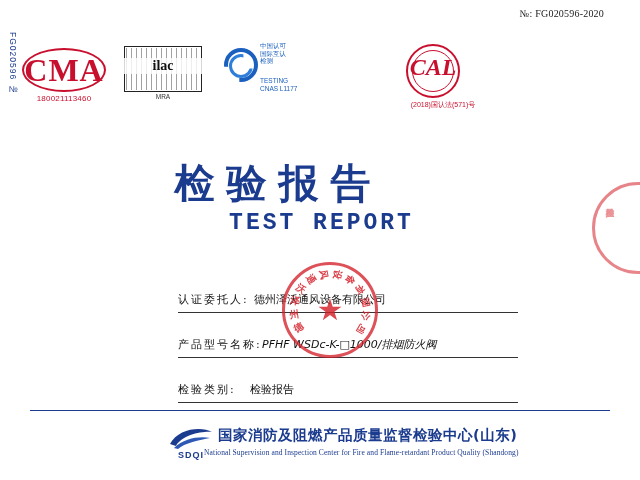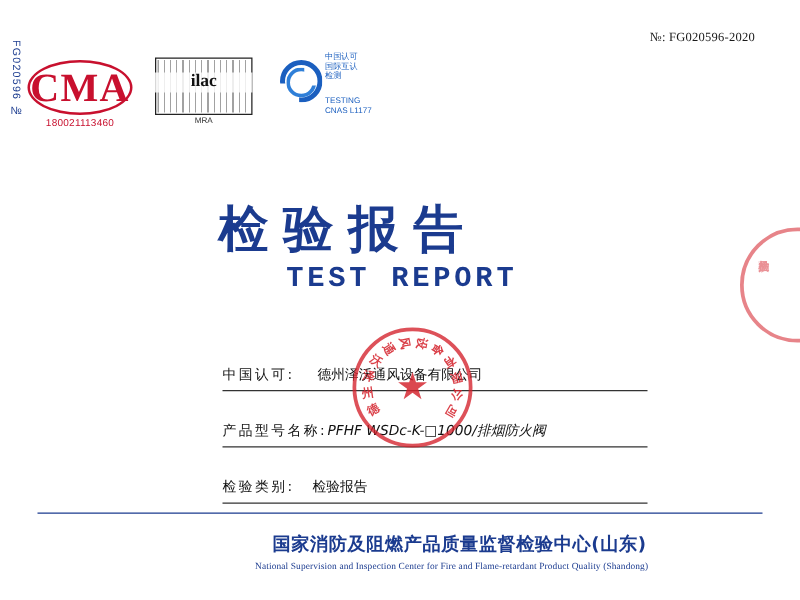--- a/index.html
+++ b/index.html
@@ -19,21 +19,21 @@
     left: 0; top: 0;
     width: 640px;
     height: 480px;
     background: #ffffff;
   }
 
   
   .report-no {
     position: absolute;
     right: 36px;
-    top: 25px;
+    top: 8px;
     font-size: 10px;
     color: #1a1a1a;
     letter-spacing: 0.2px;
     font-family: "Liberation Serif", serif;
     text-align: right;
   }
 
   
   .vert-code {
     position: absolute;
@@ -476,33 +476,39 @@
         <div class="ring"></div>
         <div class="arc2"></div>
       </div>
       <div class="zh" style="white-space:pre-line">中国认可
 国际互认
 检测</div>
       <div class="en" style="white-space:pre-line">TESTING
 CNAS L1177</div>
     </div>
 
+    <div class="cal">
+      <div class="circle"></div>
+      <div class="inner"></div>
+      <div class="glyph">CAL</div>
+      <div class="note">(2018)国认法(571)号</div>
+    </div>
 
   </div>
 
   <div class="title-cn">检验报告</div>
   <div class="title-en">TEST REPORT</div>
 
   <div class="seal-edge">
     <div class="t">产品质量检验</div>
   </div>
 
   <div class="fields">
     <div class="field-row row1">
-      <span class="field-label">中国认可:</span>
+      <span class="field-label">认证委托人:</span>
       <span class="field-value">德州泽沃通风设备有限公司</span>
     </div>
     <div class="field-row row2">
       <span class="field-label">产品型号名称:</span>
       <span class="field-value">PFHF WSDc-K-□1000/排烟防火阀</span>
     </div>
     <div class="field-row row3">
       <span class="field-label">检验类别:</span>
       <span class="field-value">检验报告</span>
     </div>
@@ -523,17 +529,24 @@
         <span style="transform: rotate(76.3636deg) translate(0px, -36px) rotate(90deg) translate(-50%, -50%);">限</span>
         <span style="transform: rotate(98.1818deg) translate(0px, -36px) rotate(90deg) translate(-50%, -50%);">公</span>
         <span style="transform: rotate(120deg) translate(0px, -36px) rotate(90deg) translate(-50%, -50%);">司</span>
       </div>
     <div class="star">★</div>
   </div>
 
   <div class="footer-rule"></div>
 
   <div class="footer">
+    <div class="sdqi">
+      <svg class="swoosh" width="46" height="26" viewBox="0 0 46 26">
+        <path d="M2 20 C 10 4, 34 2, 44 8 C 34 7, 14 11, 8 22 Z" fill="#1b3b8f"></path>
+        <path d="M6 24 C 16 14, 32 12, 42 14 C 32 16, 16 19, 10 25 Z" fill="#2d59b5"></path>
+      </svg>
+      <div class="abbr">SDQI</div>
+    </div>
     <div class="footer-cn">国家消防及阻燃产品质量监督检验中心(山东)</div>
     <div class="footer-en">National Supervision and Inspection Center for Fire and Flame-retardant Product Quality (Shandong)</div>
   </div>
 
 </div>
 
 </body></html>

